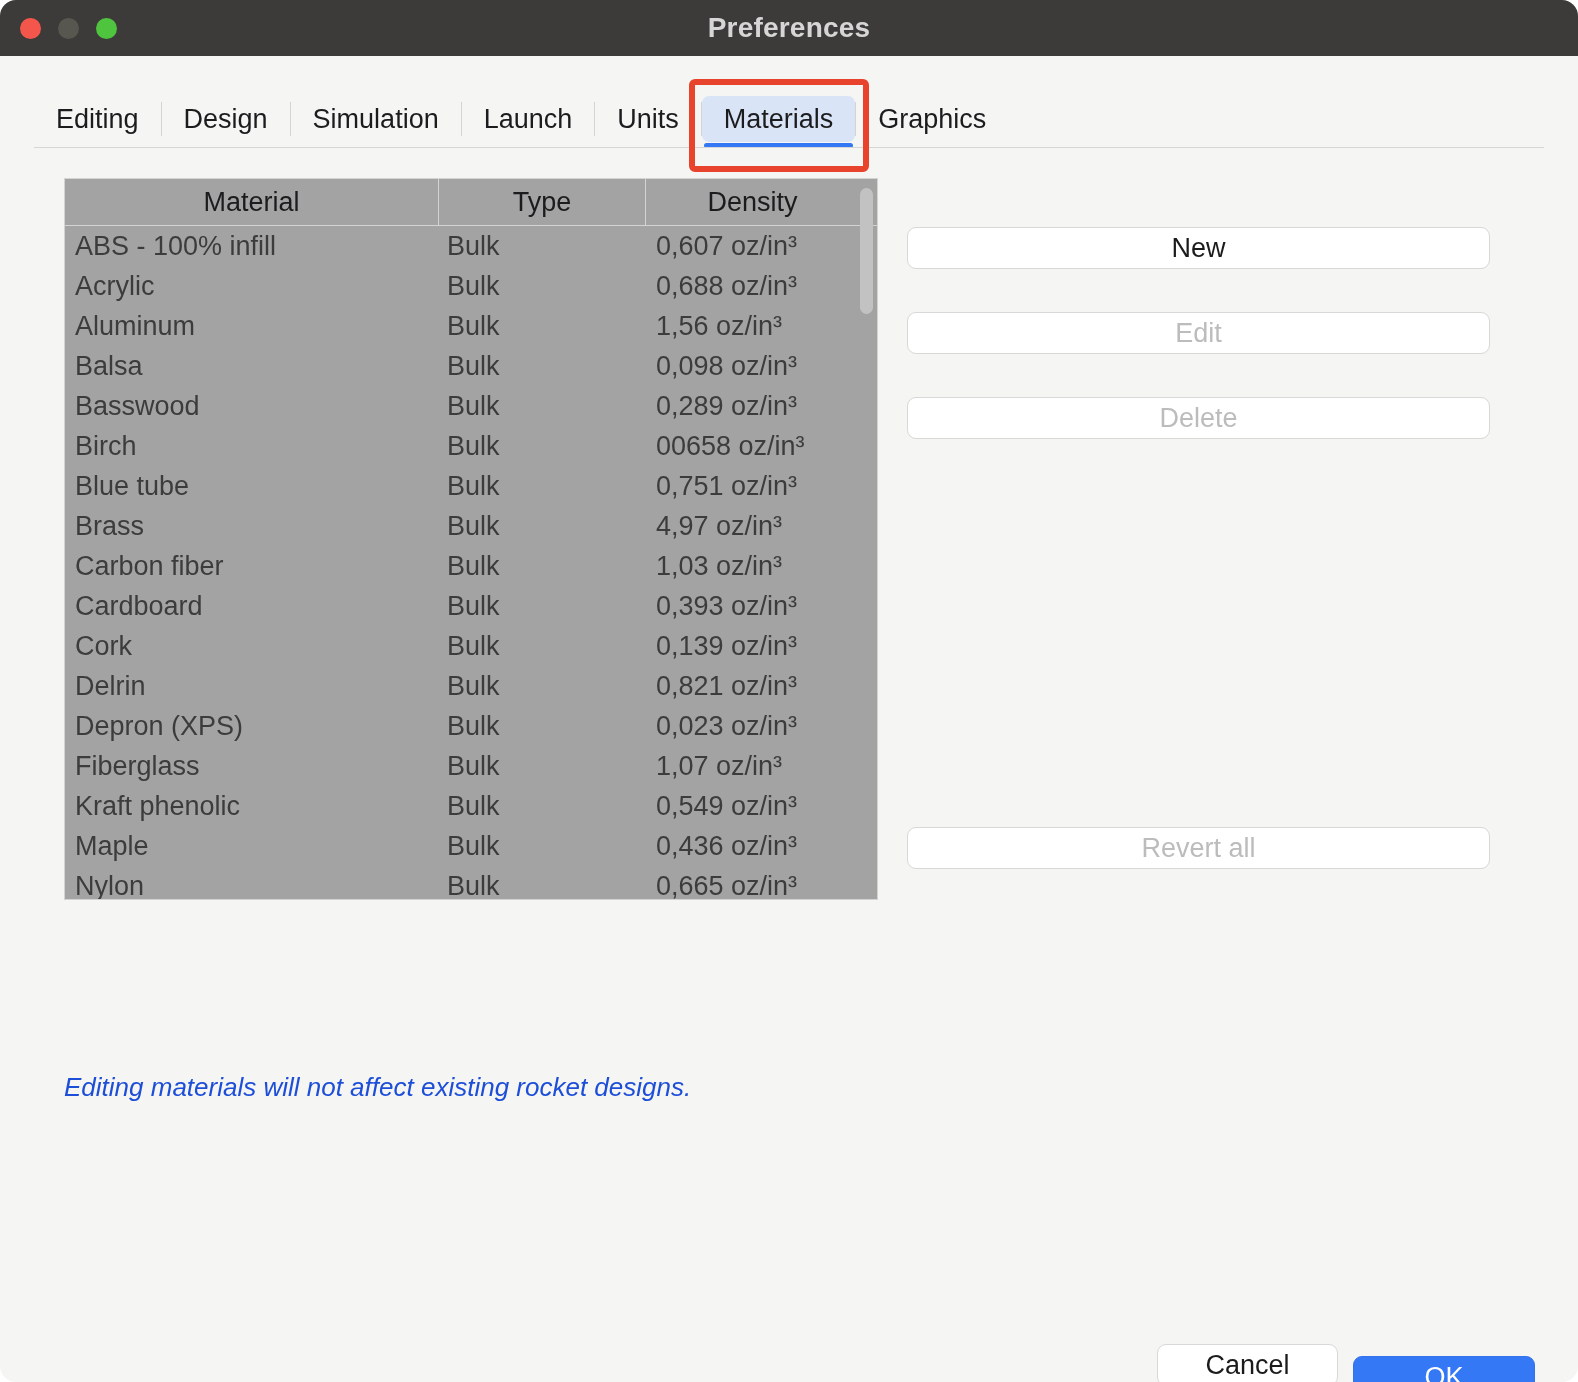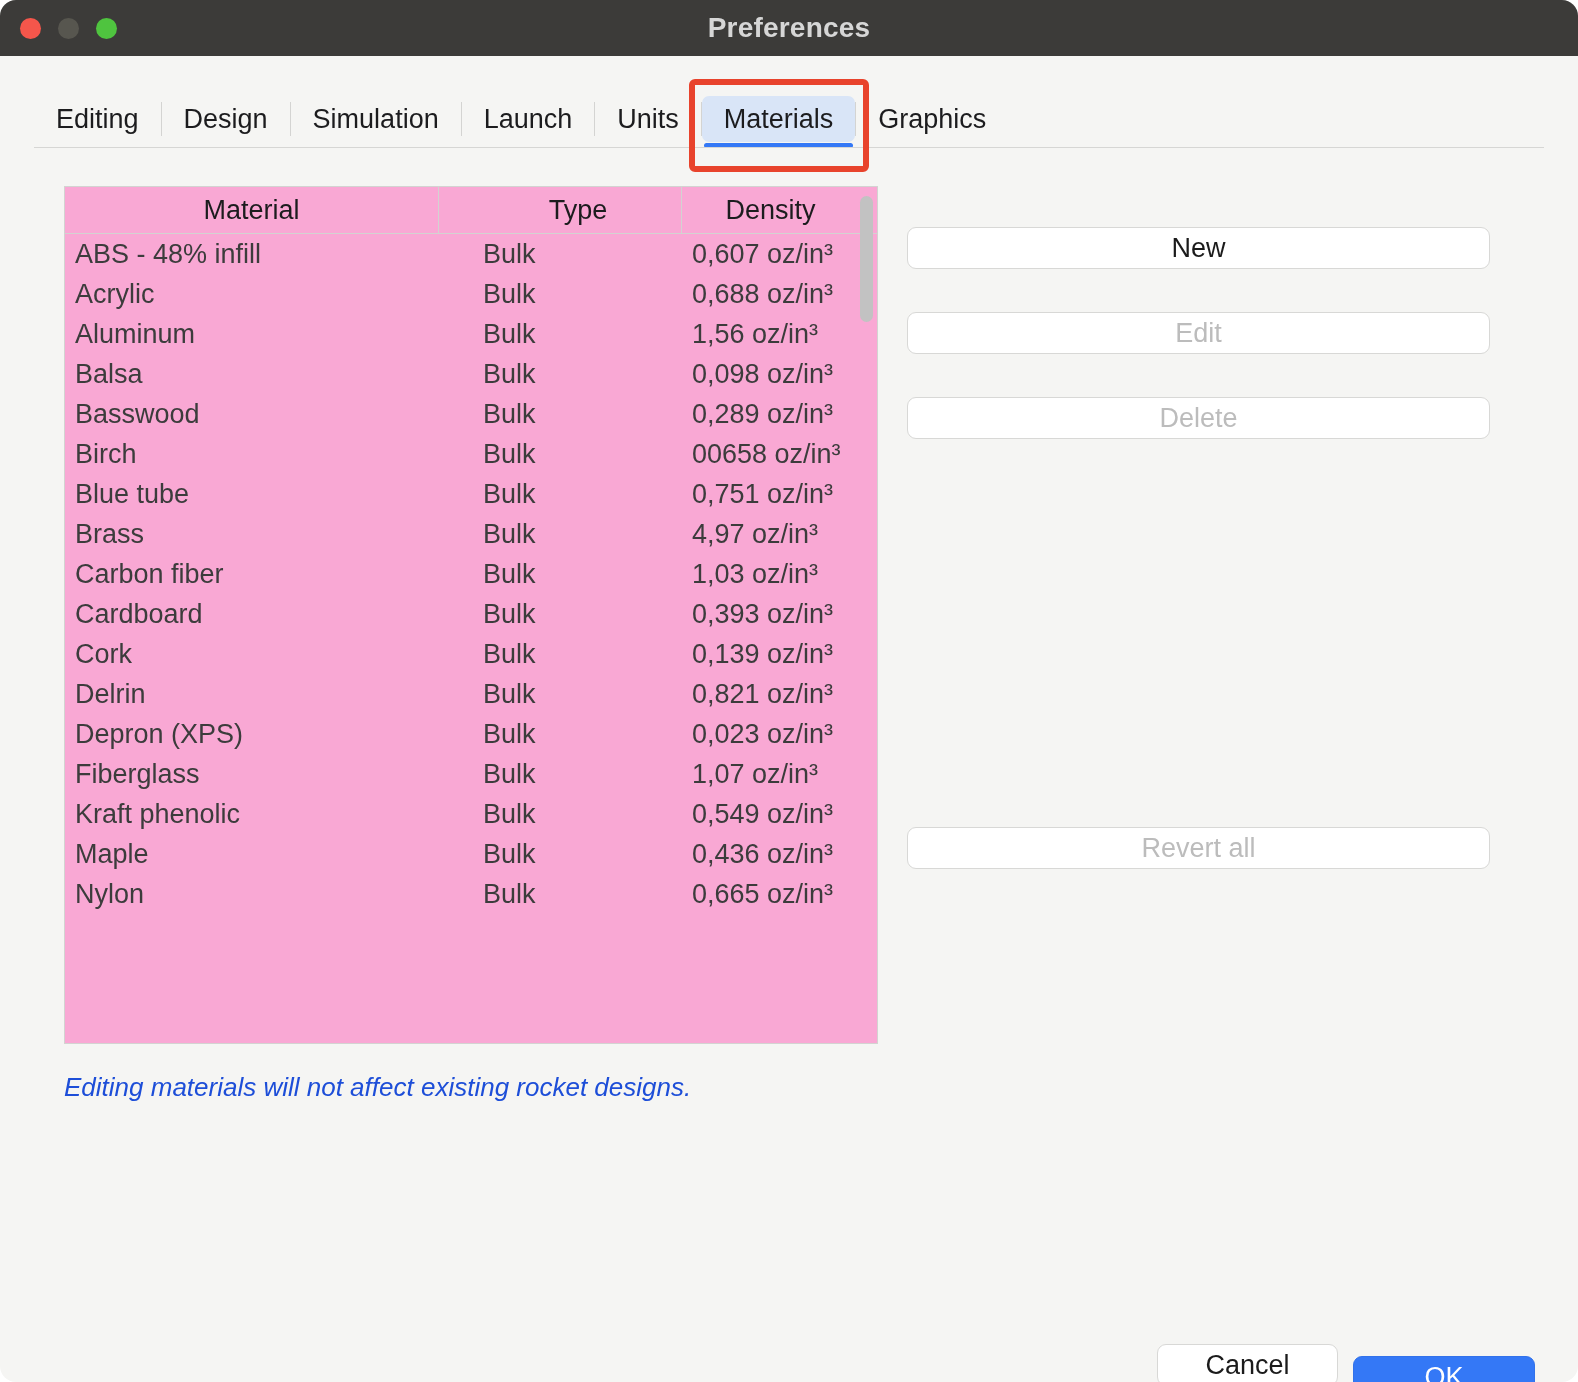--- a/index.html
+++ b/index.html
@@ -62,38 +62,38 @@
   .annotation-box {
     position: absolute;
     top: -17px; bottom: -30px; left: -13px; right: -14px;
     border: 6px solid var(--annotation-red, #e8432c);
     border-radius: 6px;
     pointer-events: none;
     z-index: 5;
   }
   
   .mtable {
-    position: absolute; left: 64px; top: 186px;
-    width: 814px; height: 858px;
-    background: #f9a8d4;
+    position: absolute; left: 64px; top: 178px;
+    width: 814px; height: 722px;
+    background: #a3a3a3;
     border: 1px solid #d3d3d1;
     overflow: hidden;
   }
   .thead {
     display: flex; height: 47px;
     border-bottom: 1px solid #d3d3d1;
     font-size: 27px; color: #1c1c1e;
   }
   .th {
     display: flex; align-items: center; justify-content: center;
     height: 100%;
   }
   .th.c-material, .th.c-type { border-right: 1px solid #d3d3d1; }
   .c-material { width: 374px; }
-  .c-type     { width: 207px; margin-left: 36px; }
+  .c-type     { width: 207px; }
   .c-density  { flex: 1; }
   .th.c-density { padding-right: 18px; }
   .tbody { position: relative; }
   .trow { display: flex; height: 40px; font-size: 27px; color: #3c3c3c; }
   .cell { display: flex; align-items: center; overflow: hidden; white-space: nowrap; }
   .cell.c-material { padding-left: 10px; }
   .cell.c-type     { padding-left: 8px; }
   .cell.c-density  { padding-left: 10px; }
   .scroll-thumb {
     position: absolute; right: 4px; top: 9px;
@@ -167,21 +167,21 @@
   <div class="tab-divider"></div>
 
   <div class="mtable">
     <div class="thead">
       <div class="th c-material">Material</div>
       <div class="th c-type">Type</div>
       <div class="th c-density">Density</div>
     </div>
     <div class="tbody">
         <div class="trow">
-          <div class="cell c-material">ABS - 48% infill</div>
+          <div class="cell c-material">ABS - 100% infill</div>
           <div class="cell c-type">Bulk</div>
           <div class="cell c-density">0,607 oz/in³</div>
         </div>
         <div class="trow">
           <div class="cell c-material">Acrylic</div>
           <div class="cell c-type">Bulk</div>
           <div class="cell c-density">0,688 oz/in³</div>
         </div>
         <div class="trow">
           <div class="cell c-material">Aluminum</div>

